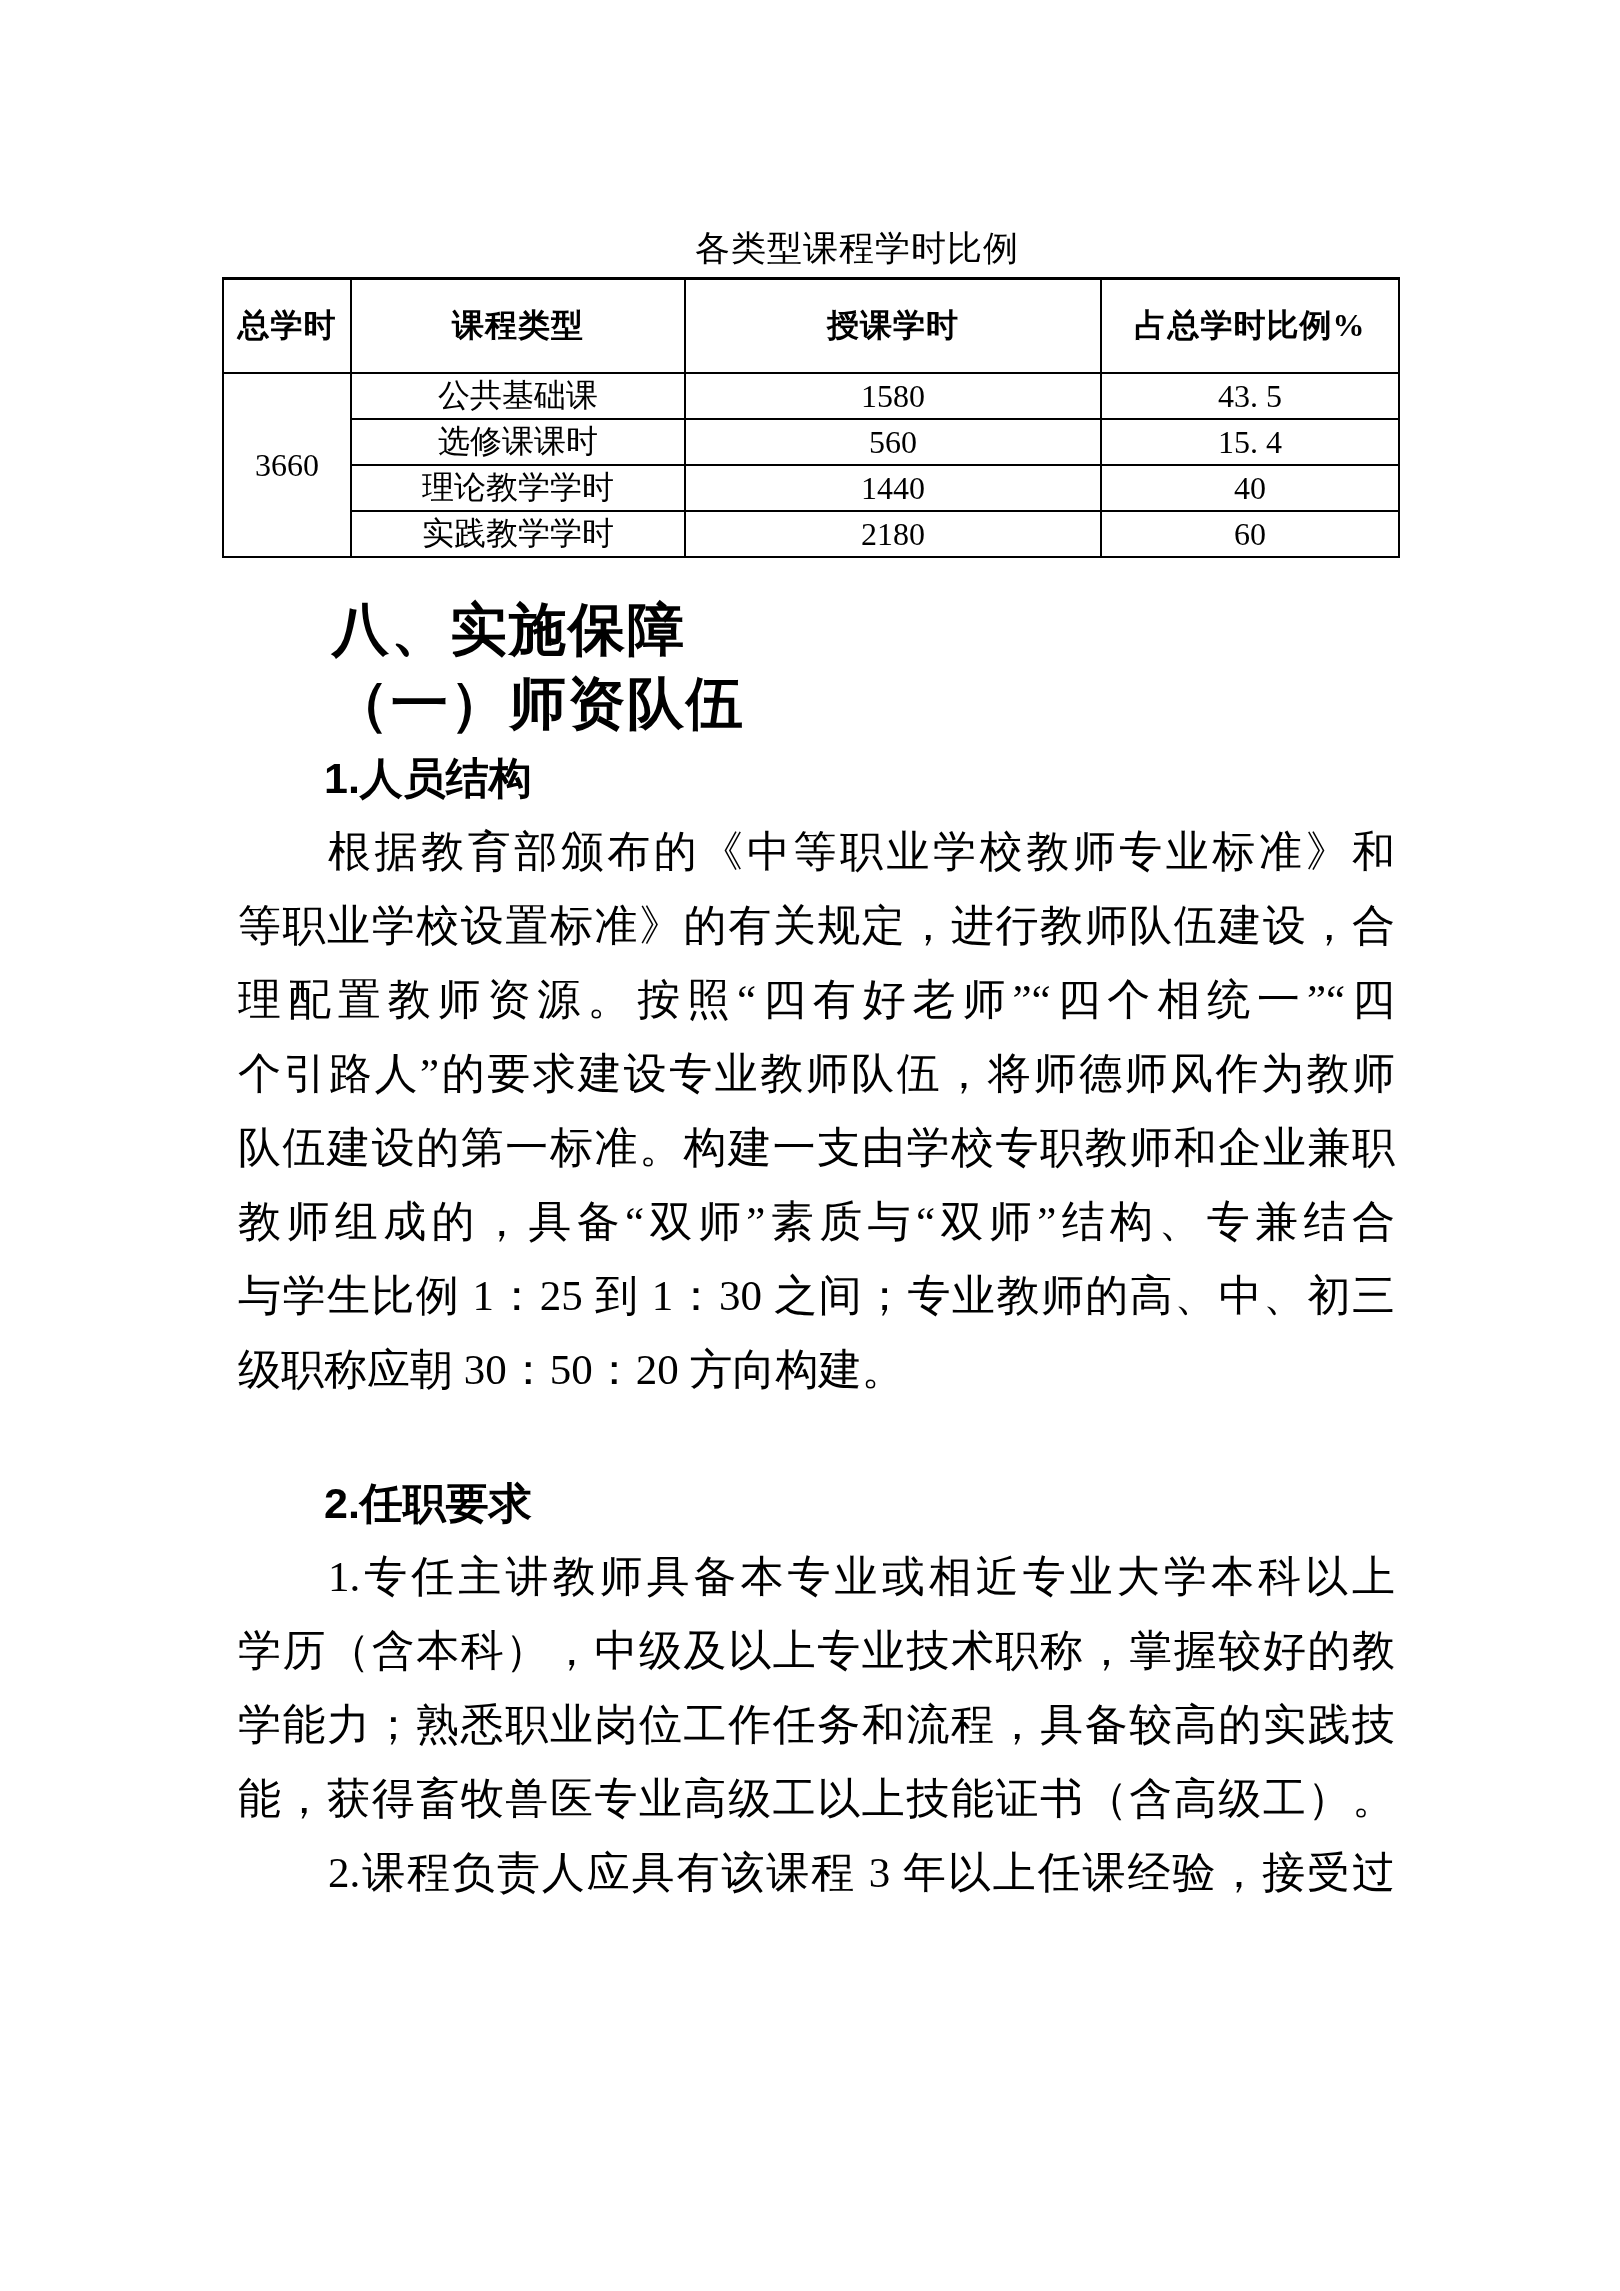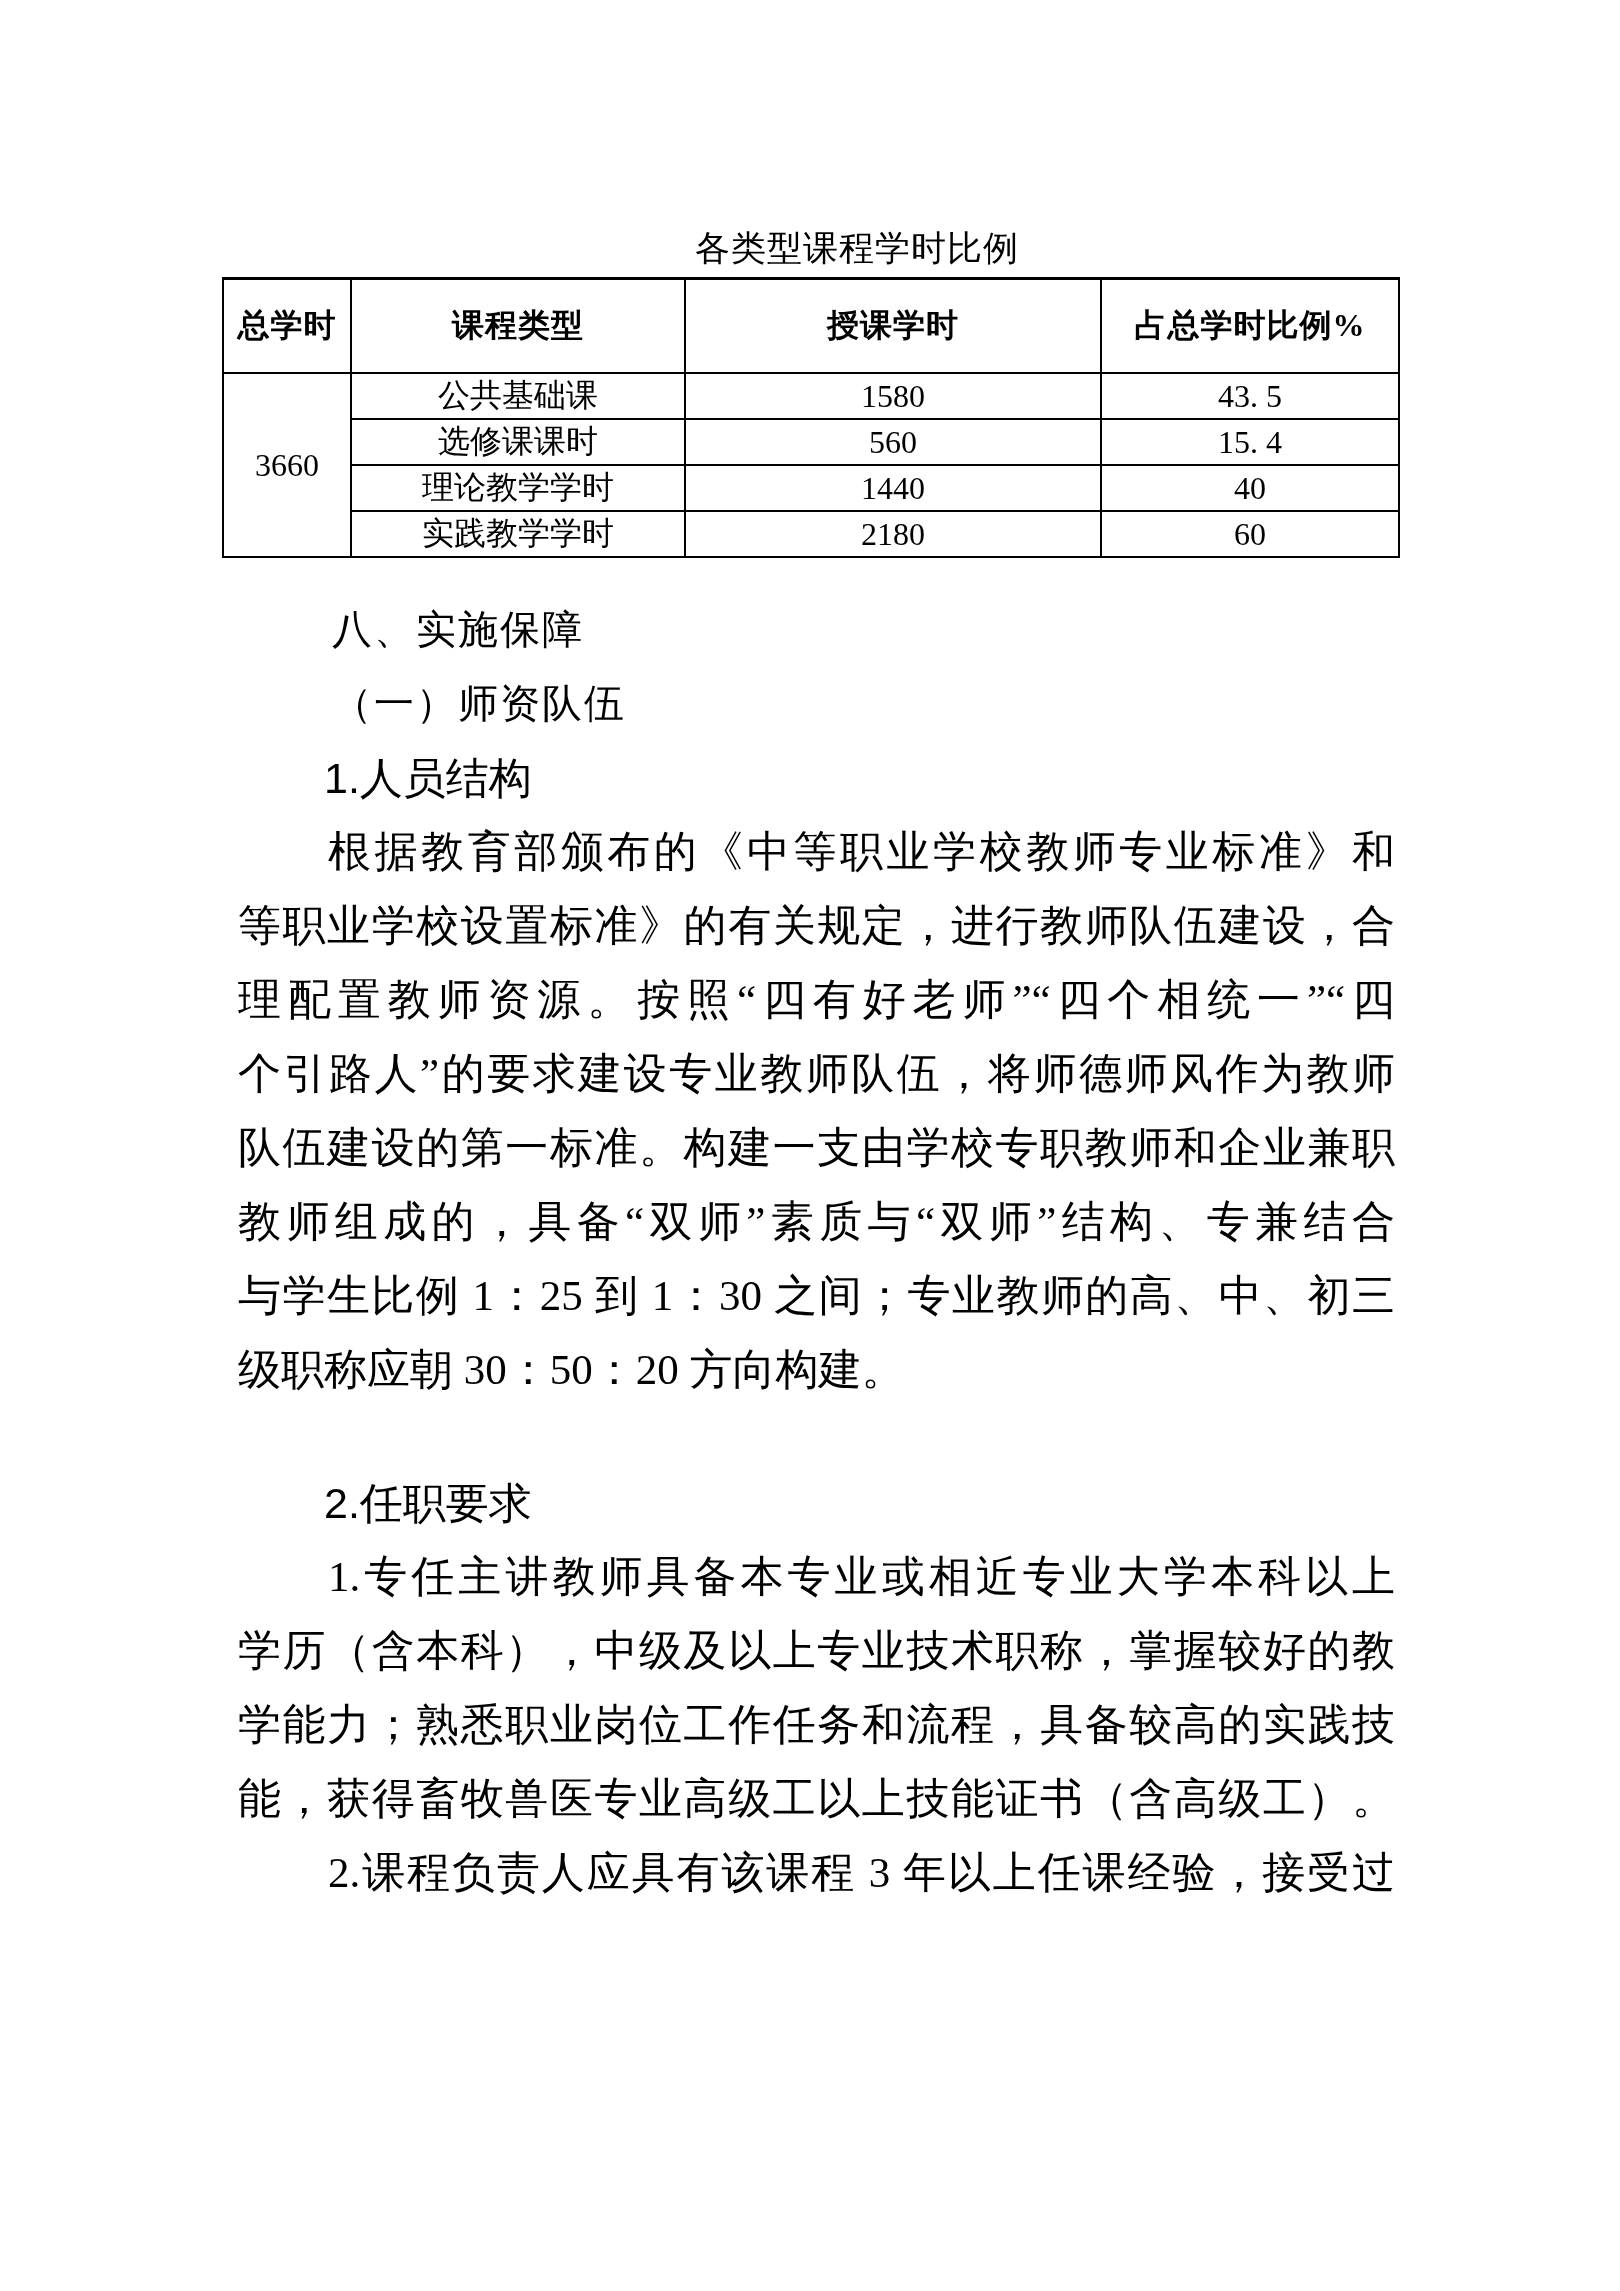--- a/index.html
+++ b/index.html
@@ -61,31 +61,31 @@
   .tline.j{
     text-align:justify;
     text-align-last:justify;
     white-space:normal;
     overflow:hidden;
   }
   .ind{padding-left:90px;box-sizing:border-box;}
   .h-kai{
     height:74px;
     line-height:74px;
-    font-size:40px;
-    font-weight:normal;
+    font-size:57px;
+    font-weight:bold;
     padding-left:94px;
     letter-spacing:2px;
     font-family:"Liberation Serif", serif;
   }
   .h-hei{
     height:74px;
     line-height:74px;
     font-size:43px;
-    font-weight:normal;
+    font-weight:bold;
     padding-left:86px;
     font-family:"Liberation Sans", sans-serif;
   }
   .h-gap{margin-top:59px;}
 </style>
 </head>
 <body>
 
 <div class="page">
 

